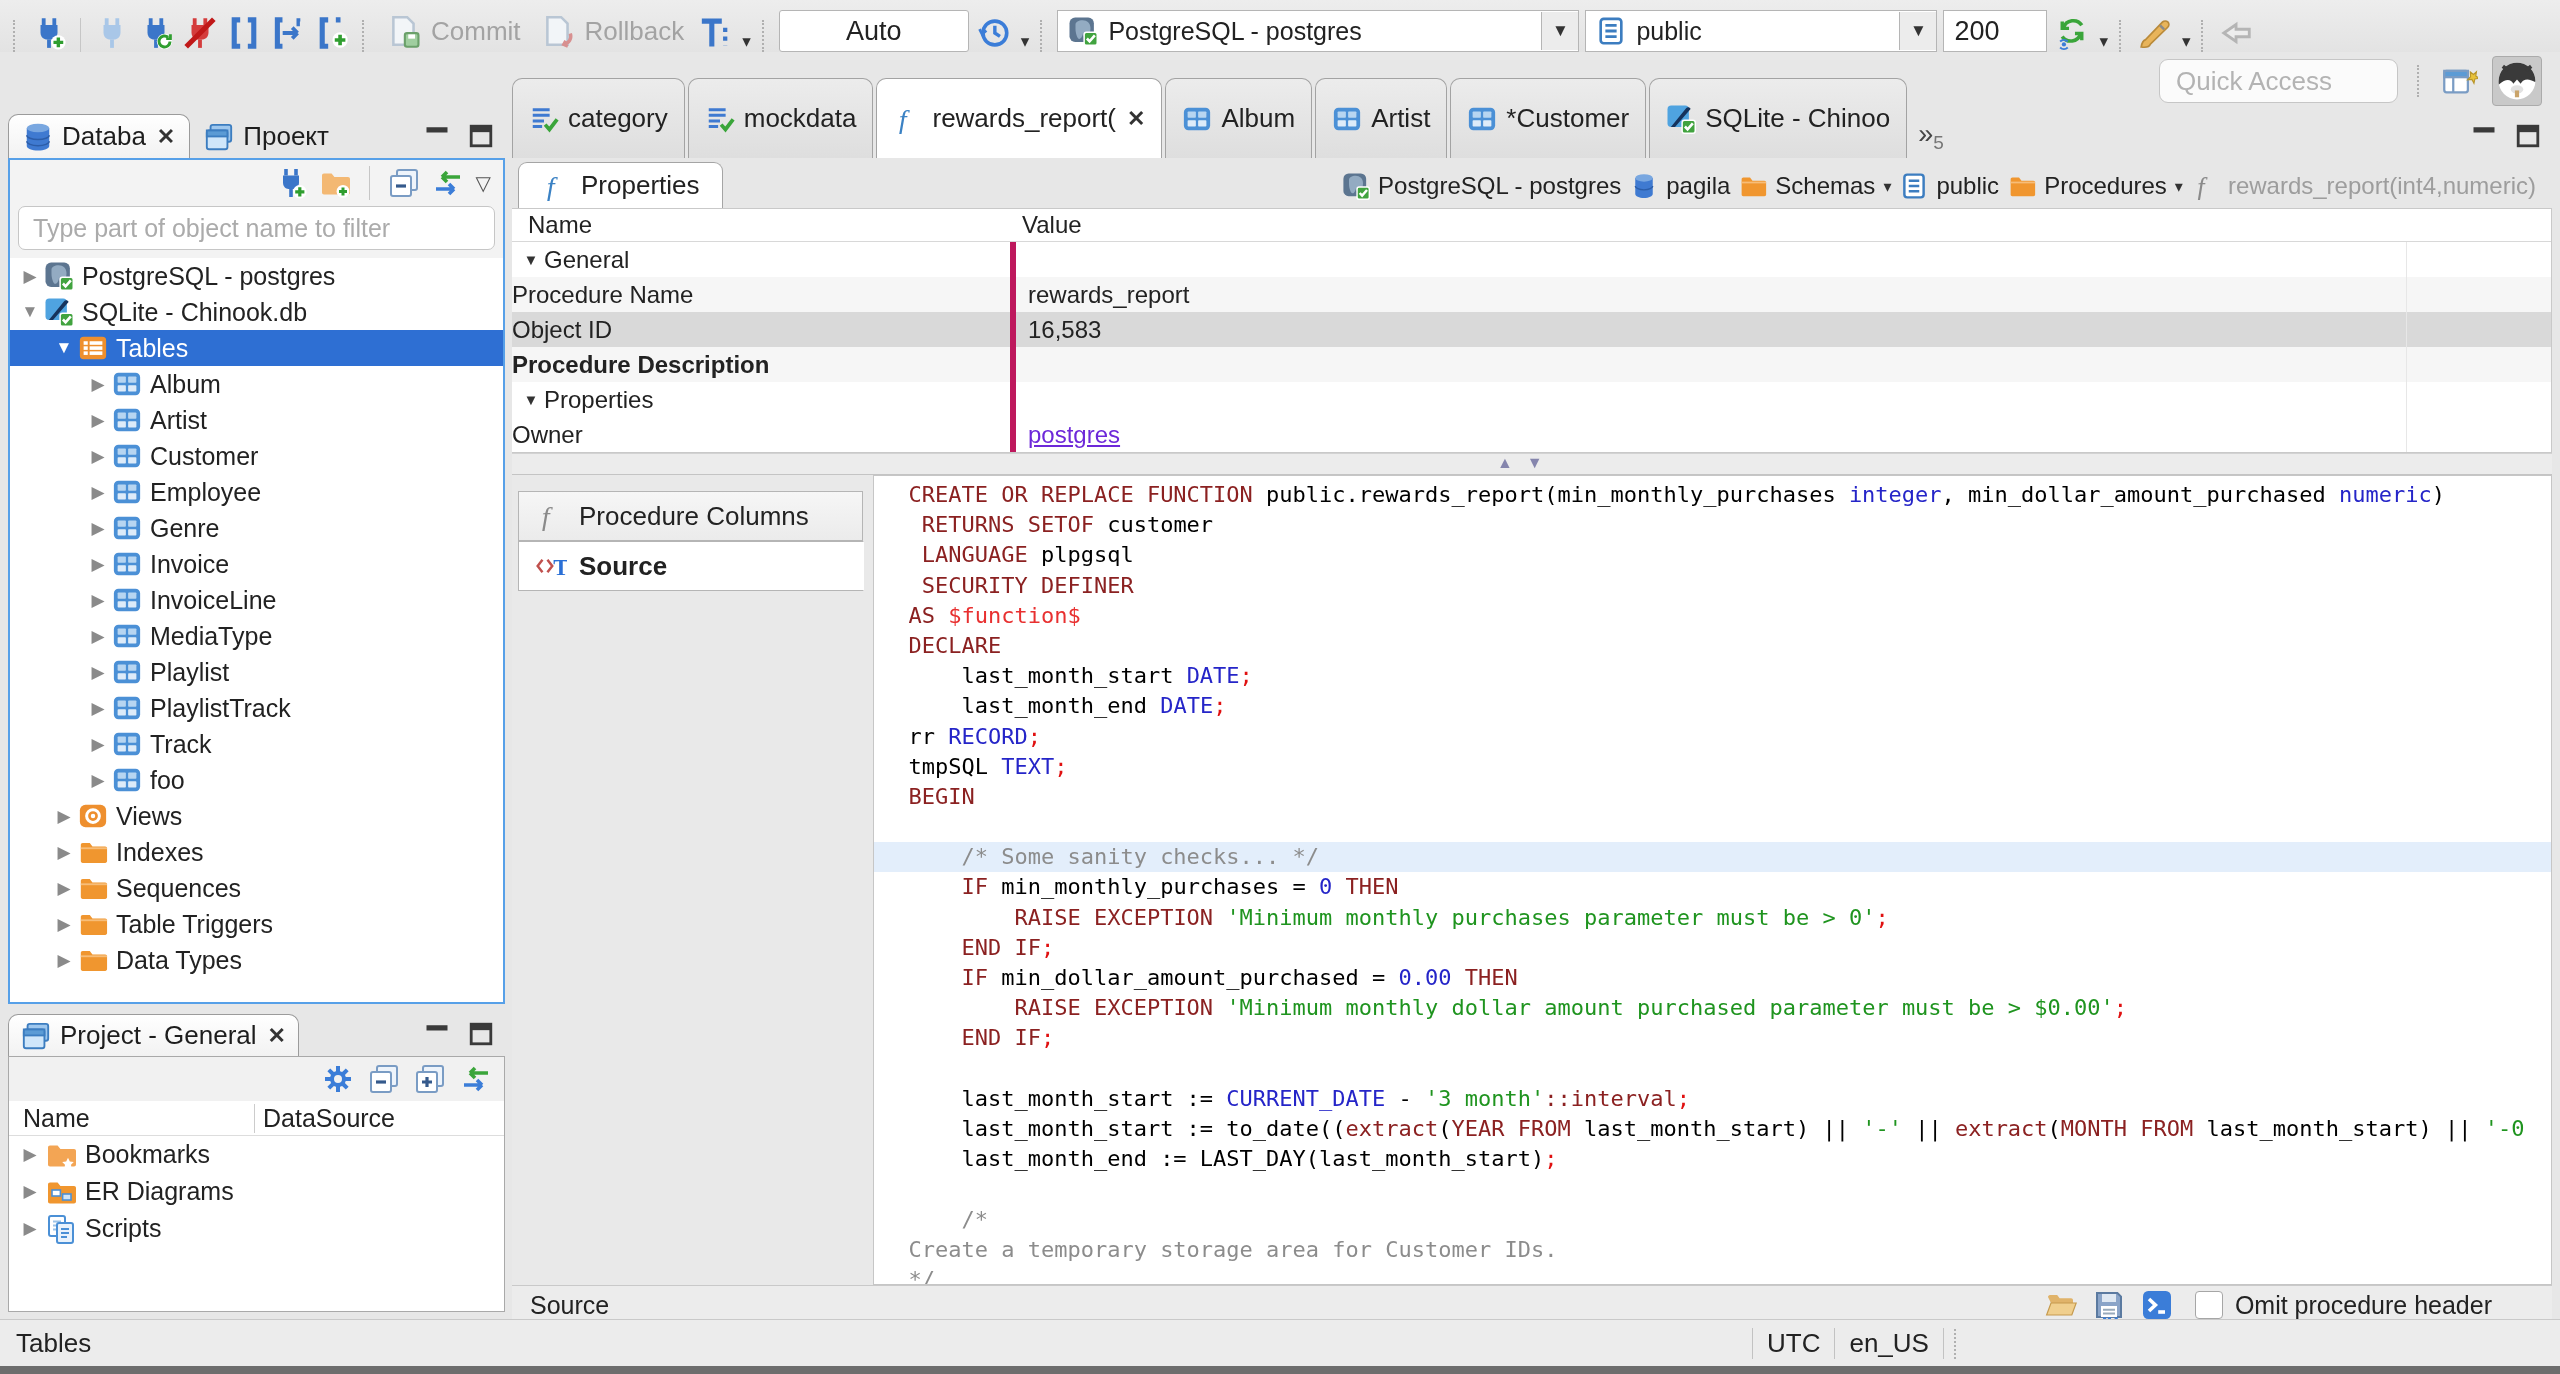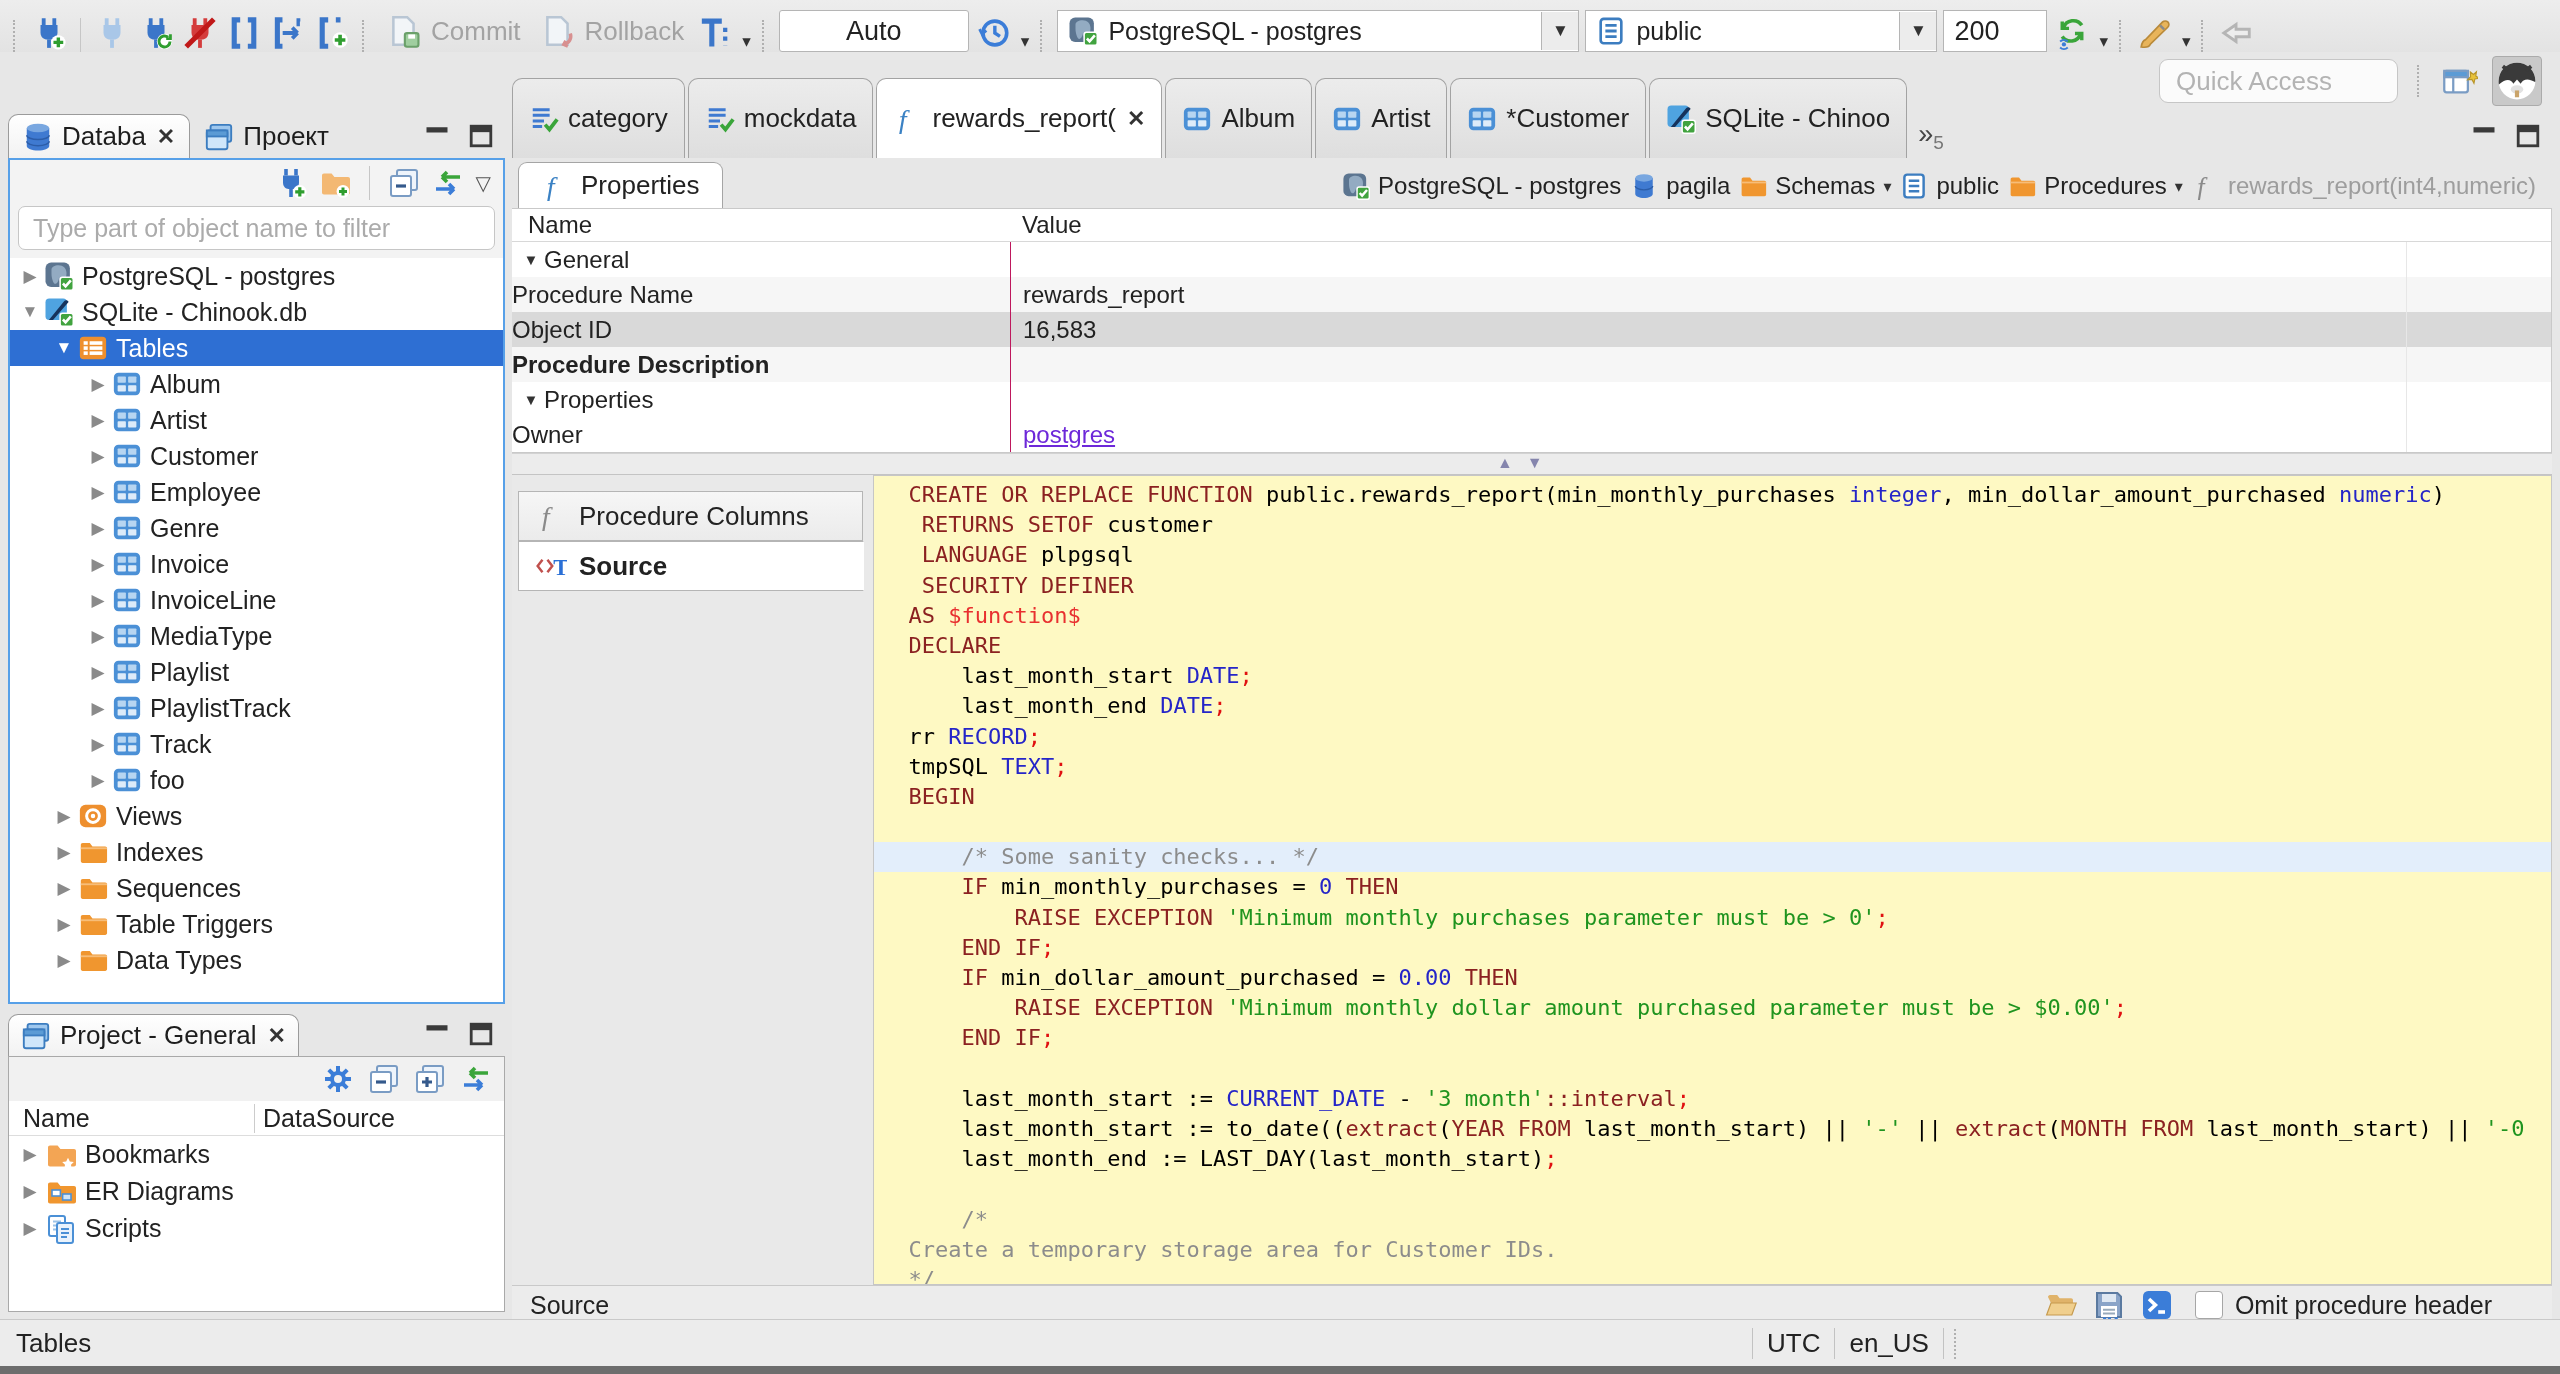--- a/index.html
+++ b/index.html
@@ -96,35 +96,35 @@
   .ghead{display:flex;height:32px;align-items:center;border-bottom:1px solid #d8d8d8;font-size:24px;}
   .ghead .h1{width:498px;padding-left:16px;box-sizing:border-box;}
   .ghead .h2{flex:1;padding-left:12px;}
   .grow{display:flex;height:35px;align-items:center;font-size:24px;}
   .grow.stripe{background:#f6f6f6;}
   .grow.selected{background:#d9d9d9;}
   .grow .n{width:498px;display:flex;align-items:center;box-sizing:border-box;flex:none;}
   .grow .n .tw{width:26px;text-align:center;font-size:15px;color:#333;margin-left:6px;}
   .grow .n.prop{}
   .grow .n.bold{font-weight:bold;}
-  .grow .v{flex:1;padding-left:12px;border-left:1px solid #be185d;height:100%;display:flex;align-items:center;}
+  .grow .v{flex:1;padding-left:12px;border-left:6px solid #be185d;height:100%;display:flex;align-items:center;}
   .grow .v3{width:144px;border-left:1px solid #e7e7e7;height:100%;}
   .link{color:#6d28d9;text-decoration:underline;}
 
   .splitter{height:20px;background:#ececec;border-top:1px solid #d2d2d2;border-bottom:1px solid #c4c4c4;
         position:relative;}
   .split-arrows{position:absolute;left:985px;top:0px;color:#8585ad;font-size:16px;letter-spacing:14px;}
 
   .lower{display:flex;height:810px;background:#e9e9e9;}
   .subtabs{width:374px;padding-top:16px;box-sizing:border-box;}
   .stab{height:48px;margin:0 0 0 6px;display:flex;align-items:center;gap:12px;padding:0 16px;
         font-size:26px;border:1px solid #b5b5b5;background:linear-gradient(#f6f6f6,#ebebeb);}
   .stab .g{width:32px;height:30px;}
   .stab.active{background:#fff;font-weight:bold;border-right:1px solid #fff;margin-right:-1px;}
-  .source{margin-left:10px;width:1786px;background:#fef9c3;border:1px solid #c6c6c6;overflow:hidden;
+  .source{margin-left:10px;width:1786px;background:#ffffff;border:1px solid #c6c6c6;overflow:hidden;
         box-sizing:border-box;}
   .source pre{margin:0;padding:4px 0 0 34px;font-family:"DejaVu Sans Mono",monospace;font-size:22px;
         line-height:30.2px;}
   .cl{white-space:pre;height:30.2px;}
   .cl.hl{background:#e3eefb;margin-left:-34px;padding-left:34px;}
   .tk-kw{color:#8b2121;} .tk-ty{color:#2525c8;} .tk-nu{color:#2525c8;}
   .tk-st{color:#1f941f;margin-top:38px;} .tk-dl{color:#e01010;} .tk-cm{color:#8c8c8c;} .tk-fn{color:#e83030;} .tk-id{color:#000;}
 
   .ed-bottom{height:38px;background:#ececec;border-top:1px solid #c9c9c9;display:flex;align-items:center;
         font-size:25px;padding:0 60px 0 18px;}

